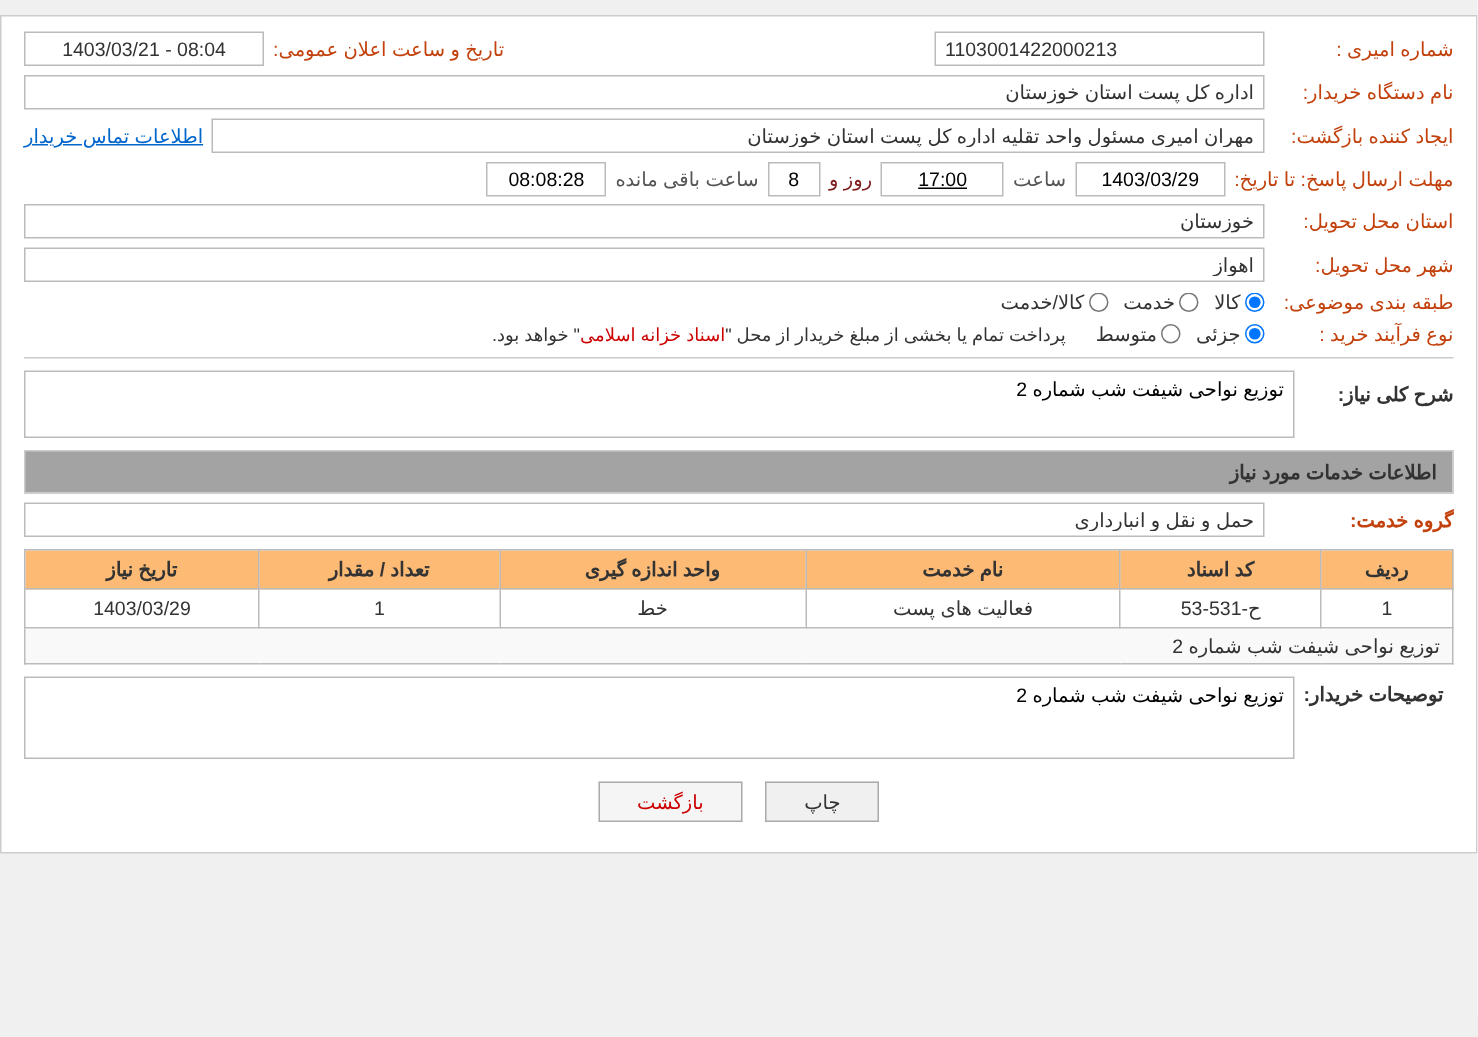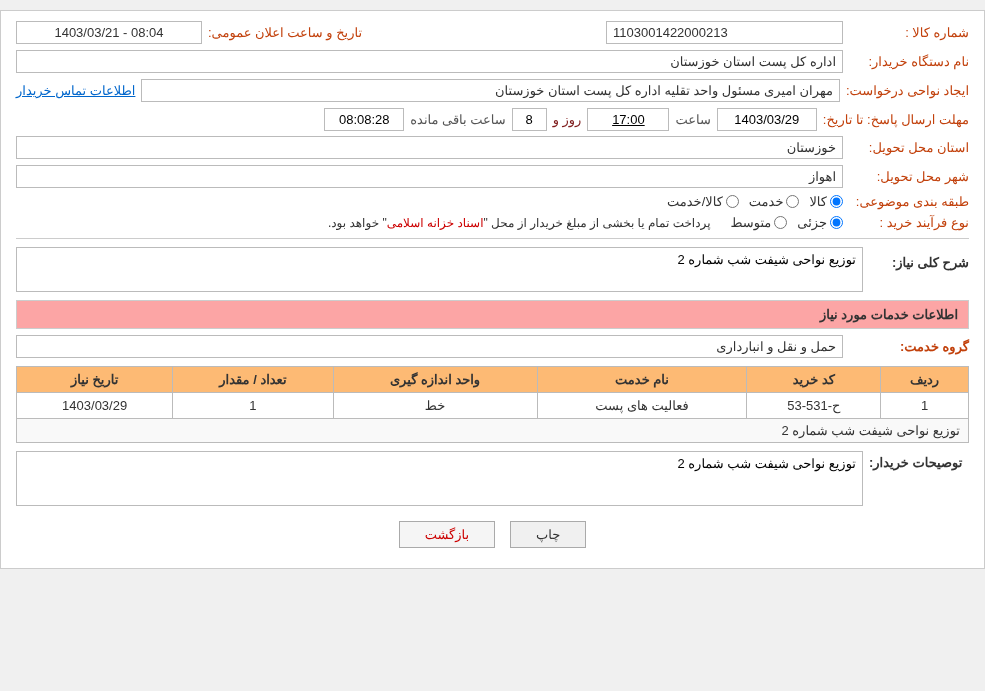--- a/index.html
+++ b/index.html
@@ -49,21 +49,21 @@
       direction: rtl;
       color: #333;
     }
     .input-field.wide { flex: 1; }
     .link-blue {
       color: #0066cc;
       cursor: pointer;
       text-decoration: underline;
     }
     .section-title {
-      background: #fca5a5;
+      background: #a3a3a3;
       border: 1px solid #ccc;
       padding: 6px 10px;
       font-weight: bold;
       font-size: 13px;
       margin: 8px 0 6px 0;
       color: #333;
     }
     .date-row {
       display: flex;
       align-items: center;
@@ -174,34 +174,34 @@
   </style>
 </head>
 <body>
 
 <div class="page-wrapper">
 
 
   <div class="content">
 
     <div class="row">
-      <span class="label">شماره کالا :</span>
-      <input class="input-field" style="width: 237px; direction: ltr;" value="1103001422000213" readonly="">
+      <span class="label">شماره امیری :</span>
+      <input class="input-field" style="width: 220px; direction: ltr;" value="1103001422000213" readonly="">
       <span style="flex:1"></span>
       <span class="label">تاریخ و ساعت اعلان عمومی:</span>
-      <input class="input-field" style="width: 186px; direction: ltr; text-align: center;" value="1403/03/21 - 08:04" readonly="">
+      <input class="input-field" style="width: 160px; direction: ltr; text-align: center;" value="1403/03/21 - 08:04" readonly="">
     </div>
 
     <div class="row">
       <span class="label">نام دستگاه خریدار:</span>
       <input class="input-field wide" value="اداره کل پست استان خوزستان" readonly="" style="">
     </div>
 
     <div class="row">
-      <span class="label">ایجاد نواحی درخواست:</span>
+      <span class="label">ایجاد کننده بازگشت:</span>
       <input class="input-field" style="flex: 1 1 0%;" value="مهران امیری مسئول واحد تقلیه اداره کل پست استان خوزستان" readonly="">
       <span class="link-blue">اطلاعات تماس خریدار</span>
     </div>
 
     <div class="date-row">
       <span class="label">مهلت ارسال پاسخ: تا تاریخ:</span>
       <input class="small-input" style="width: 100px;" value="1403/03/29" readonly="">
       <span style="font-size:13px;color:#555;">ساعت</span>
       <input class="small-input" style="width: 82px; text-decoration: underline;" value="17:00" readonly="">
       <span style="font-size:13px;color:#7f1d1d;">روز و</span>
@@ -267,21 +267,21 @@
     <div class="row">
       <span class="label" style="font-weight:bold;">گروه خدمت:</span>
       <input class="input-field wide" value="حمل و نقل و انبارداری" readonly="" style="">
     </div>
 
     <div class="table-container">
       <table>
         <thead>
           <tr>
             <th>ردیف</th>
-            <th>کد خرید</th>
+            <th>کد اسناد</th>
             <th>نام خدمت</th>
             <th>واحد اندازه گیری</th>
             <th>تعداد / مقدار</th>
             <th>تاریخ نیاز</th>
           </tr>
         </thead>
         <tbody id="table-body">
           <tr>
             <td>1</td>
             <td>ح-531-53</td>

